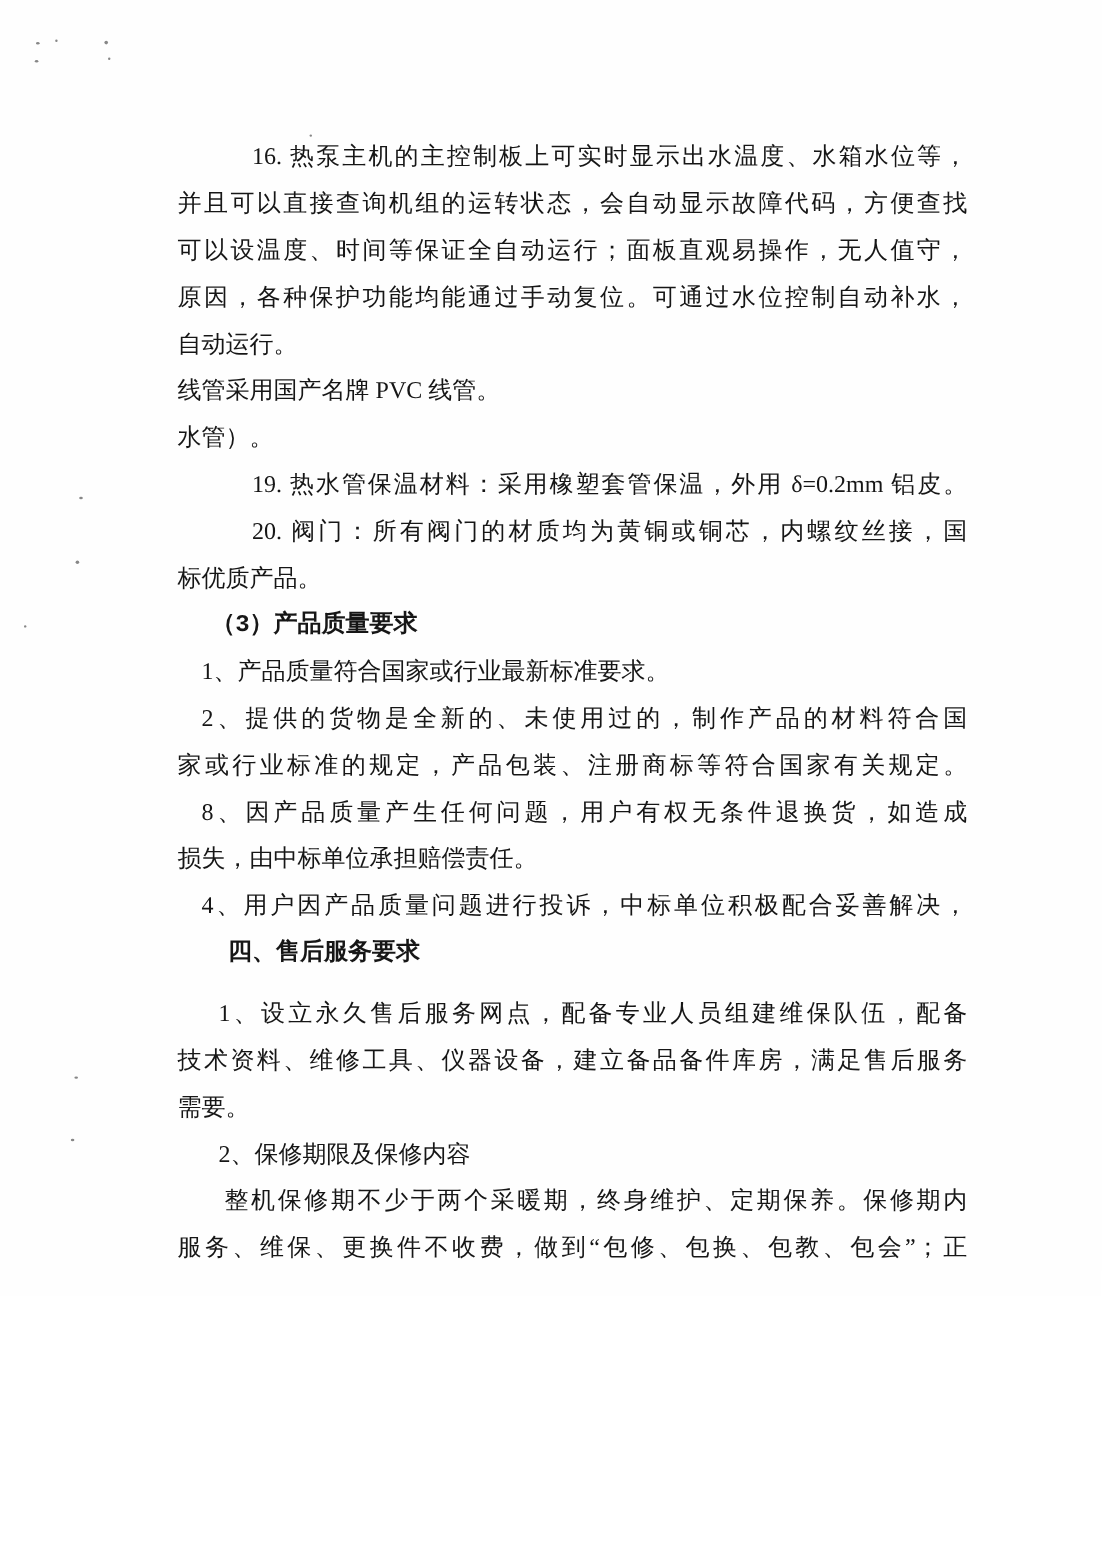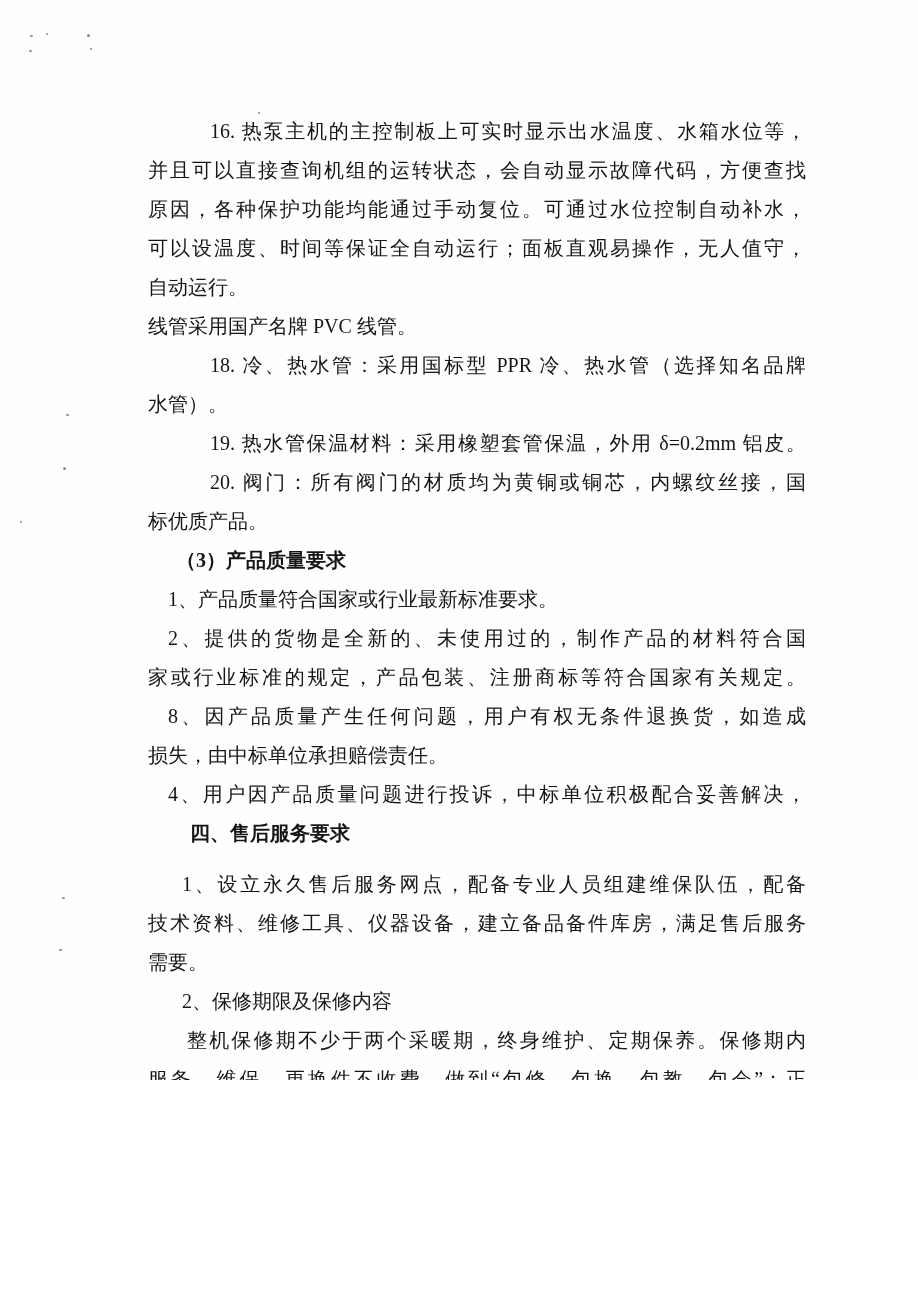--- a/index.html
+++ b/index.html
@@ -20,21 +20,21 @@
   }
   
   .jl{text-align:justify;text-align-last:justify;}
   
   .i1{text-indent:62px;}  
   .i2{text-indent:28px;}  
   .i3{text-indent:20px;}  
   .i4{text-indent:42px;}  
   .i5{text-indent:34px;}  
   .i6{text-indent:39px;}  
-  .bold{font-weight:700;}
+  .bold{font-weight:700;font-family:Liberation Mono, monospace;}
   .mt12{margin-top:12px;}
   .mt8{margin-top:0;}
   .pageno{
     position:absolute;left:463px;top:1184px;
     font-size:19px;font-weight:600;line-height:22px;
     font-family:"Liberation Serif","DejaVu Serif",serif;
   }
   .speck{position:absolute;background:#878787;border-radius:50%;}
   .sp-a{width:3px;height:2px;}
   .sp-b{width:2px;height:2px;}
@@ -55,25 +55,24 @@
   <div class="speck sp-c" style="left:63px;top:467px;"></div>
   <div class="speck sp-b" style="left:20px;top:521px;"></div>
   <div class="speck sp-a" style="left:62px;top:897px;"></div>
   <div class="speck sp-a" style="left:59px;top:949px;"></div>
   <div class="speck sp-b" style="left:405px;top:1192px;"></div>
   <div class="speck sp-b" style="left:508px;top:1212px;"></div>
 
   <div class="col">
     <div class="line jl i1">16. 热泵主机的主控制板上可实时显示出水温度、水箱水位等，</div>
     <div class="line jl">并且可以直接查询机组的运转状态，会自动显示故障代码，方便查找</div>
+    <div class="line jl">可以设温度、时间等保证全自动运行；面板直观易操作，无人值守，</div>
     <div class="line jl">原因，各种保护功能均能通过手动复位。可通过水位控制自动补水，</div>
-    <div class="line jl">可以设温度、时间等保证全自动运行；面板直观易操作，无人值守，</div>
     <div class="line">自动运行。</div>
     <div class="line">线管采用国产名牌 PVC 线管。</div>
-    <div class="line jl i1">18. 冷、热水管：采用国标型 PPR 冷、热水管（选择知名品牌</div>
     <div class="line">水管）。</div>
     <div class="line jl i1">19. 热水管保温材料：采用橡塑套管保温，外用 δ=0.2mm 铝皮。</div>
     <div class="line jl i1">20. 阀门：所有阀门的材质均为黄铜或铜芯，内螺纹丝接，国</div>
     <div class="line">标优质产品。</div>
     <div class="line bold i2">（3）产品质量要求</div>
     <div class="line i3">1、产品质量符合国家或行业最新标准要求。</div>
     <div class="line jl i3">2、提供的货物是全新的、未使用过的，制作产品的材料符合国</div>
     <div class="line jl">家或行业标准的规定，产品包装、注册商标等符合国家有关规定。</div>
     <div class="line jl i3">8、因产品质量产生任何问题，用户有权无条件退换货，如造成</div>
     <div class="line">损失，由中标单位承担赔偿责任。</div>

